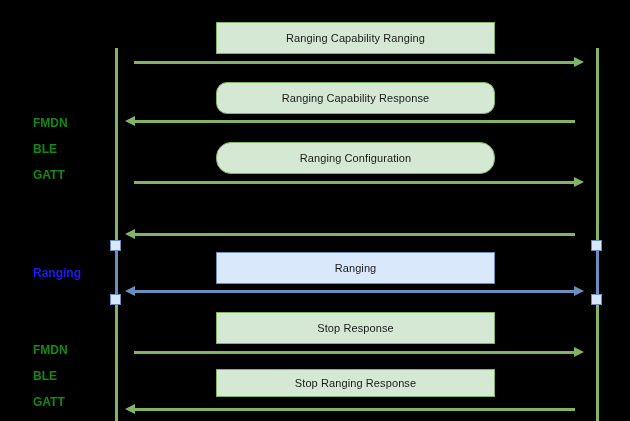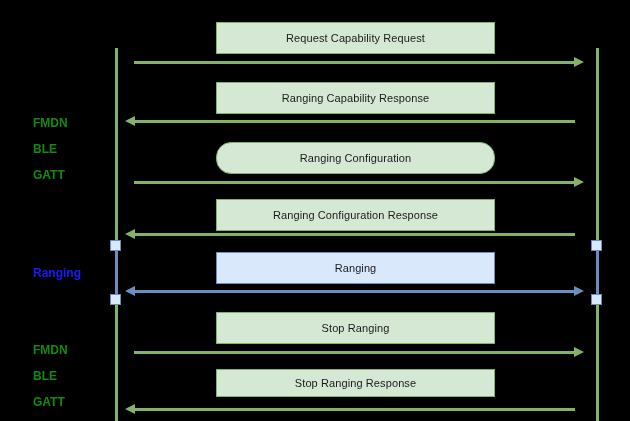--- a/index.html
+++ b/index.html
@@ -129,52 +129,51 @@
   <div class="side-label green" style="left:33px; top:110px; width:70px;">FMDN
 BLE
 GATT</div>
 
   <div class="side-label blue" style="left:33px; top:260px; width:80px;">Ranging</div>
 
   <div class="side-label green" style="left:33px; top:337px; width:70px;">FMDN
 BLE
 GATT</div>
 
-  <div class="msgbox green" style="left:216px; top:22px; width:279px; height:32px;">Request Capability Request</div>
+  <div class="msgbox green" style="left:216px; top:22px; width:279px; height:32px;">Ranging Capability Ranging</div>
   <div class="arrow green" style="left:134px; top:61px; width:441px;">
     <div class="shaft"></div>
     <div class="head right"></div>
   </div>
 
-  <div class="msgbox green" style="left:216px; top:82px; width:279px; height:32px;">Ranging Capability Response</div>
+  <div class="msgbox green" style="left:216px; top:82px; width:279px; height:32px;border-radius:11px;">Ranging Capability Response</div>
   <div class="arrow green" style="left:134px; top:120px; width:441px;">
     <div class="shaft"></div>
     <div class="head left"></div>
   </div>
 
   <div class="msgbox green" style="left:216px; top:142px; width:279px; height:32px;border-radius:15px;">Ranging Configuration</div>
   <div class="arrow green" style="left:134px; top:181px; width:441px;">
     <div class="shaft"></div>
     <div class="head right"></div>
   </div>
 
-  <div class="msgbox green" style="left:216px; top:199px; width:279px; height:32px;">Ranging Configuration Response</div>
   <div class="arrow green" style="left:134px; top:233px; width:441px;">
     <div class="shaft"></div>
     <div class="head left"></div>
   </div>
 
   <div class="msgbox blue" style="left:216px; top:252px; width:279px; height:32px;">Ranging</div>
   <div class="arrow blue" style="left:134px; top:290px; width:441px;">
     <div class="shaft"></div>
     <div class="head left"></div>
     <div class="head right"></div>
   </div>
 
-  <div class="msgbox green" style="left:216px; top:312px; width:279px; height:32px;">Stop Ranging</div>
+  <div class="msgbox green" style="left:216px; top:312px; width:279px; height:32px;">Stop Response</div>
   <div class="arrow green" style="left:134px; top:351px; width:441px;">
     <div class="shaft"></div>
     <div class="head right"></div>
   </div>
 
   <div class="msgbox green" style="left:216px; top:369px; width:279px; height:28px;">Stop Ranging Response</div>
   <div class="arrow green" style="left:134px; top:408px; width:441px;">
     <div class="shaft"></div>
     <div class="head left"></div>
   </div>

